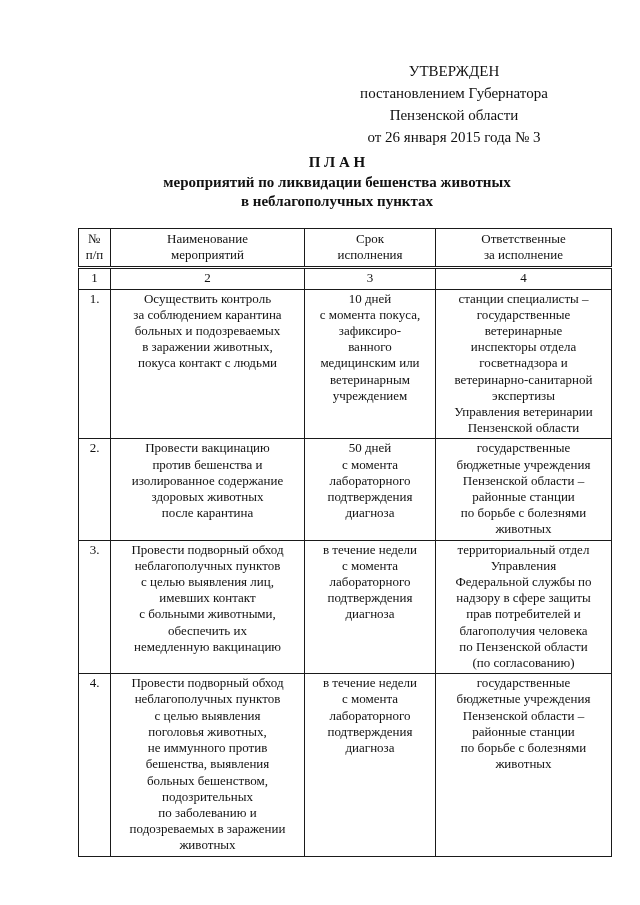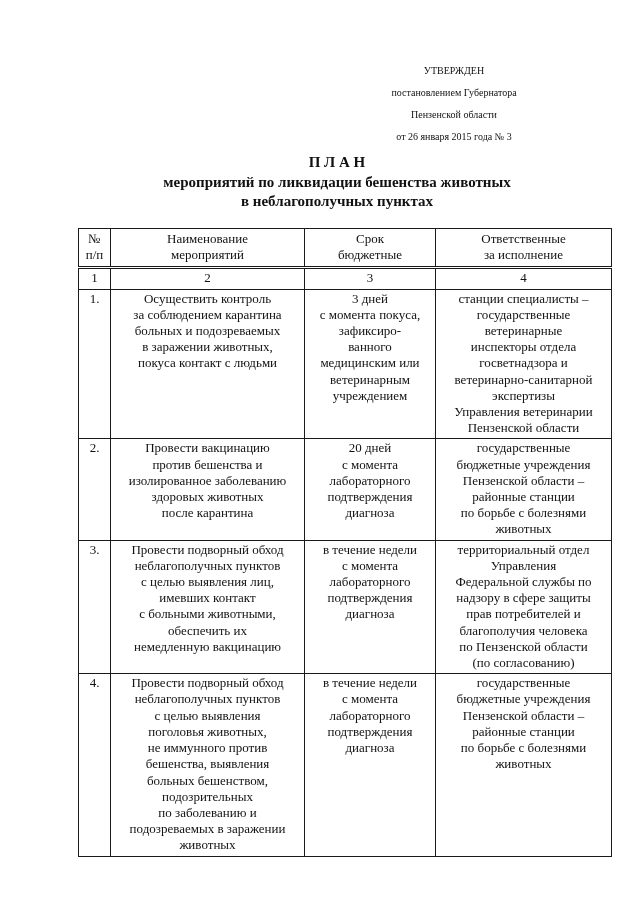--- a/index.html
+++ b/index.html
@@ -15,21 +15,21 @@
     color: #111111;
     font-family: "Liberation Serif", "DejaVu Serif", serif;
     overflow: hidden;
   }
   .approval {
     position: absolute;
     top: 60px;
     left: 343px;
     width: 222px;
     text-align: center;
-    font-size: 10px;
+    font-size: 15px;
     line-height: 22px;
     white-space: pre-line;
   }
   .title-block {
     position: absolute;
     top: 153px;
     left: 0;
     width: 674px;
     text-align: center;
     font-weight: bold;
@@ -89,63 +89,63 @@
       <col style="width:131px">
       <col style="width:176px">
     </colgroup>
     <tbody>
       <tr class="head">
         <th>№
 п/п</th>
         <th>Наименование
 мероприятий</th>
         <th>Срок
-бюджетные</th>
+исполнения</th>
         <th>Ответственные
 за исполнение</th>
       </tr>
       <tr class="colnums">
         <td>1</td>
         <td>2</td>
         <td>3</td>
         <td>4</td>
       </tr>
 
       <tr>
         <td>1.</td>
         <td>Осуществить контроль
 за соблюдением карантина
 больных и подозреваемых
 в заражении животных,
 покуса контакт с людьми</td>
-        <td>3 дней
+        <td>10 дней
 с момента покуса,
 зафиксиро-
 ванного
 медицинским или
 ветеринарным
 учреждением</td>
         <td>станции специалисты –
 государственные
 ветеринарные
 инспекторы отдела
 госветнадзора и
 ветеринарно-санитарной
 экспертизы
 Управления ветеринарии
 Пензенской области</td>
       </tr>
       <tr>
         <td>2.</td>
         <td>Провести вакцинацию
 против бешенства и
-изолированное заболеванию
+изолированное содержание
 здоровых животных
 после карантина</td>
-        <td>20 дней
+        <td>50 дней
 с момента
 лабораторного
 подтверждения
 диагноза</td>
         <td>государственные
 бюджетные учреждения
 Пензенской области –
 районные станции
 по борьбе с болезнями
 животных</td>

